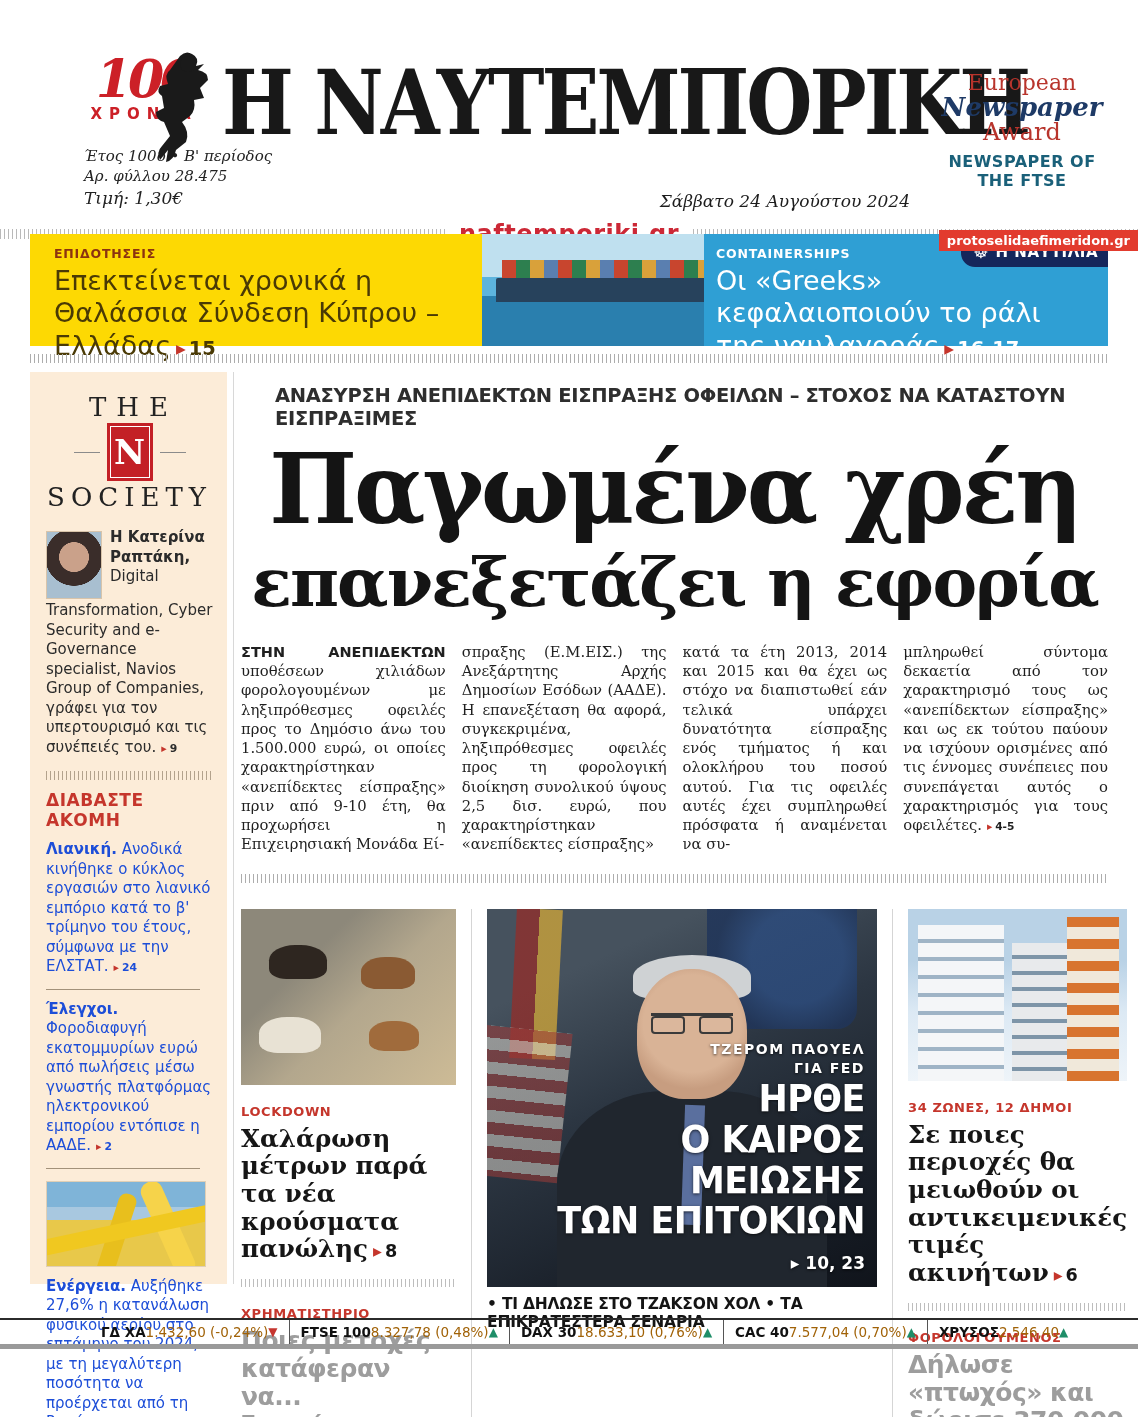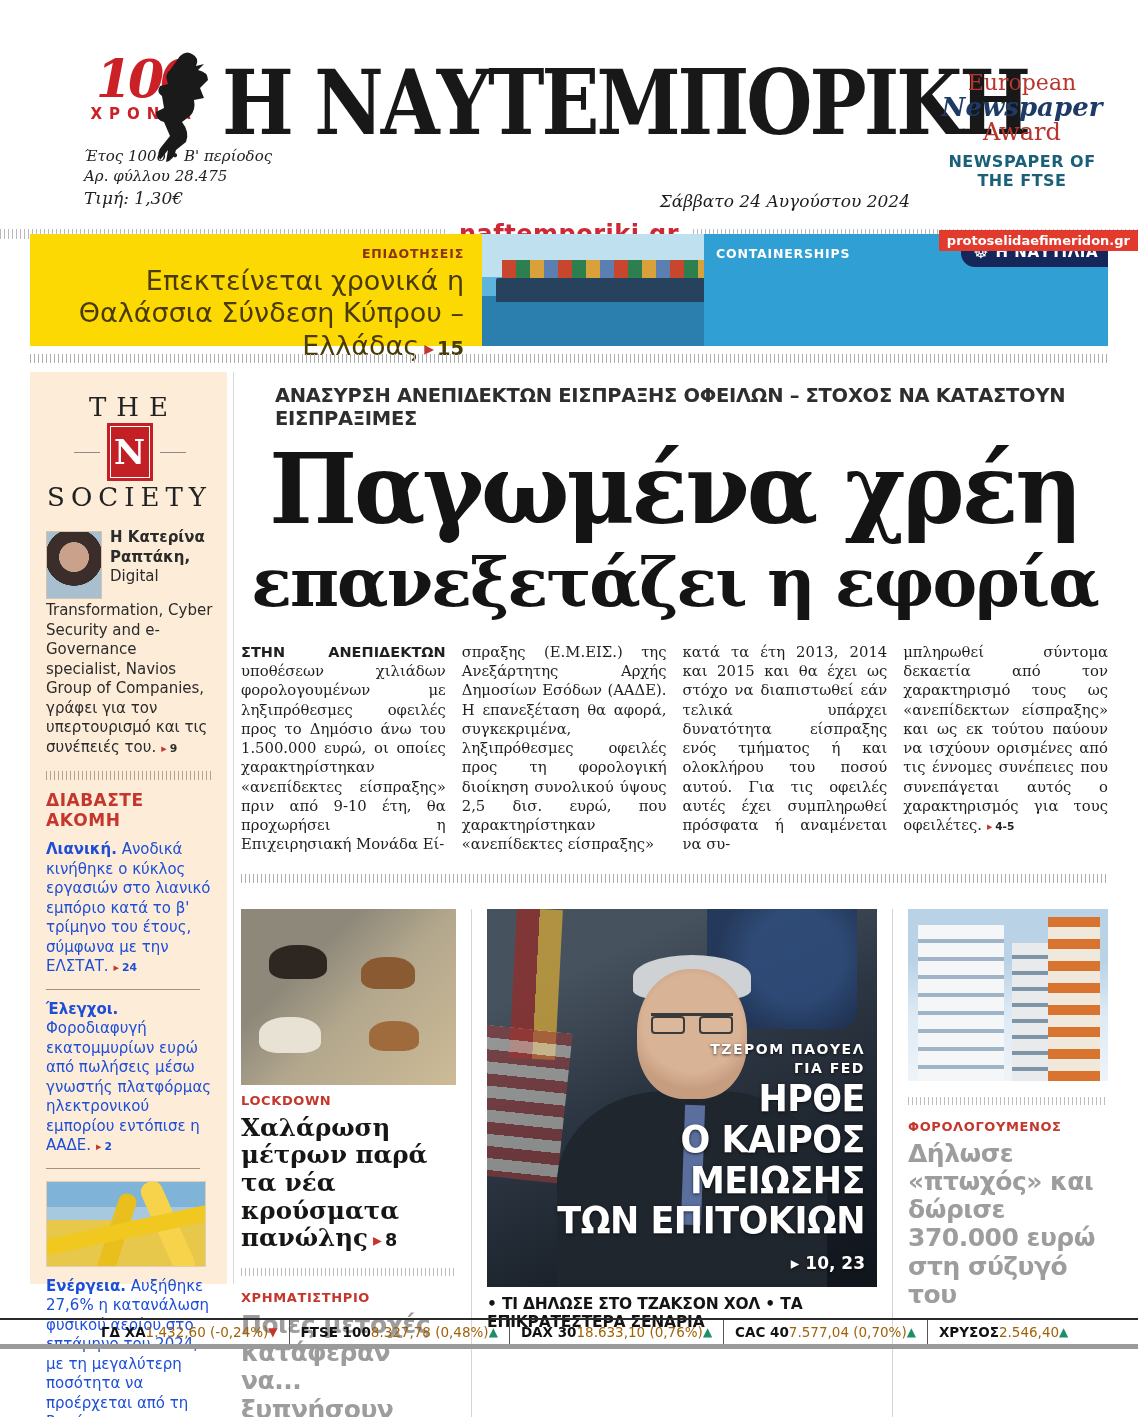--- a/index.html
+++ b/index.html
@@ -21,21 +21,21 @@
   .award .a2 { font:bold italic 26px/0.95 "DejaVu Serif", serif; color:#1e3a66; }
   .award .a3 { font:24px/1.0 "DejaVu Serif", serif; color:#b8342c; }
   .award .a4 { font:bold 16px/1.2 "DejaVu Sans", sans-serif; color:#1a6079; margin-top:8px; letter-spacing:.5px; }
   .dateline { position:absolute; left:230px; top:163px; width:680px; text-align:right; font:italic 17px "DejaVu Serif", serif; color:#1d1d1d; }
   .siteline { position:absolute; left:0; top:192px; width:1138px; display:flex; align-items:center; gap:14px; }
   .siteline .site { font:bold 24px "DejaVu Sans", sans-serif; color:#cc2836; letter-spacing:.5px; }
   .ticks { height:10px; flex:1; background:repeating-linear-gradient(90deg,#b9b9b9 0 1px, transparent 1px 4px); }
 
   
   .promoRow { position:absolute; left:30px; top:234px; width:1078px; height:112px; display:flex; }
-  .promoYellow { width:452px; background:#fdd903; padding:12px 18px 10px 24px;text-align:right; }
+  .promoYellow { width:452px; background:#fdd903; padding:12px 18px 10px 24px; }
   .promoYellow .plabel { font:bold 12.5px "DejaVu Sans", sans-serif; color:#8b3210; letter-spacing:.8px; }
   .promoYellow .ptitle { font:27px/1.2 "DejaVu Sans", sans-serif; color:#4a3a05; margin-top:4px; }
   .promoBlue { flex:1; position:relative; display:flex; background:#2f9fd4; }
   .shipPhoto { width:222px; position:relative; overflow:hidden; background:linear-gradient(#bfe0ef 0 38%, #5db4dd 38% 55%, #2a7fae 55% 100%); }
   .shipHull { position:absolute; left:14px; right:-30px; top:44px; height:24px; background:#27425c; border-radius:2px 2px 0 0; }
   .shipBoxes { position:absolute; left:20px; right:-24px; top:26px; height:18px; background:repeating-linear-gradient(90deg,#c8452e 0 14px,#2d7f4f 14px 28px,#d9a13a 28px 42px,#5a7fb0 42px 56px); }
   .promoBlueText { flex:1; padding:12px 14px 10px 12px; position:relative; }
   .promoBlue .plabel { font:bold 12.5px "DejaVu Sans", sans-serif; color:#ffffff; letter-spacing:.8px; }
   .promoBlue .ptitle { font:27px/1.2 "DejaVu Sans", sans-serif; color:#ffffff; margin-top:4px; }
   .navyBadge { position:absolute; top:3px; right:0; height:30px; background:#15265b; color:#fff; display:flex; align-items:center; gap:7px; padding:0 10px 0 12px; border-radius:14px 0 0 14px; }
@@ -85,21 +85,21 @@
   .bcol1 { width:215px; }
   .bcol2 { width:422px; margin:0 0 0 15px; padding:0 15px; border-left:1px solid #d5d5d5; border-right:1px solid #d5d5d5; }
   .bcol3 { flex:1; padding-left:15px; }
 
   .goatsPhoto { width:215px; height:176px; background:linear-gradient(135deg,#8d887a 0 30%, #b3a78d 55%, #cdbb96); position:relative; overflow:hidden; }
   .goat { position:absolute; border-radius:45% 45% 30% 30%; }
   .g1 { width:58px; height:34px; left:28px; top:36px; background:#2e2620; }
   .g2 { width:54px; height:32px; left:120px; top:48px; background:#8a5a33; }
   .g3 { width:62px; height:36px; left:18px; top:108px; background:#e8e2d4; }
   .g4 { width:50px; height:30px; left:128px; top:112px; background:#a06b3c; }
-  .storyBlock { margin-top:8px; }
+  .storyBlock { margin-top:19px; }
   .serifHead { font:bold 24.5px/1.13 "DejaVu Serif", serif; color:#161616; margin-top:6px; }
   .grayHead { font:bold 25px/1.13 "DejaVu Sans", sans-serif; color:#9d9d9d; margin-top:6px; letter-spacing:-0.5px; }
   .redlabel { font:bold 13px "DejaVu Sans", sans-serif; color:#c5362c; letter-spacing:.6px; }
   .smallTicks { height:8px; background:repeating-linear-gradient(90deg,#bdbdbd 0 1px, transparent 1px 4px); margin:16px 0 14px; }
 
   .powellWrap { position:relative; }
   .powellPhoto { width:390px; height:378px; position:relative; overflow:hidden; background:linear-gradient(155deg,#46525e 0 18%, #2c3642 45%, #171d26 80%, #10141b); }
   .flagL { position:absolute; left:26px; top:0; width:46px; height:150px; background:linear-gradient(90deg,#8f2f2c 0 50%, #caa23a 50%); opacity:.8; transform:rotate(3deg); }
   .flagR { position:absolute; right:20px; top:0; width:150px; height:120px; background:radial-gradient(circle at 60% 40%, #2c4b7c 0 40%, #20355a 70%); opacity:.85; border-radius:0 0 20px 20px; }
   .usStripes { position:absolute; left:-12px; top:120px; width:90px; height:150px; background:repeating-linear-gradient(180deg,#9e3b38 0 12px,#d8d2c8 12px 24px); opacity:.55; transform:rotate(6deg); }
@@ -173,20 +173,21 @@
       <div class="plabel">ΕΠΙΔΟΤΗΣΕΙΣ</div>
       <div class="ptitle"><span>Επεκτείνεται χρονικά η Θαλάσσια Σύνδεση Κύπρου – Ελλάδας</span><span class="pr">15</span></div>
     </div>
     <div class="promoBlue">
       <div class="shipPhoto">
         <div class="shipBoxes"></div>
         <div class="shipHull"></div>
       </div>
       <div class="promoBlueText">
         <div class="plabel">CONTAINERSHIPS</div>
+        <div class="ptitle"><span>Οι «Greeks» κεφαλαιοποιούν το ράλι της ναυλαγοράς</span><span class="pr" style="color:#fff">16-17</span></div>
         <div class="navyBadge">
           <span class="wheel">☸</span>
           <span class="btxt">Η ΝΑΥΤΙΛΙΑ</span>
         </div>
         <div class="watermark">protoselidaefimeridon.gr</div>
       </div>
     </div>
   </div>
 
   <div class="sepTicks"></div>
@@ -294,20 +295,24 @@
           <div class="powellCaption">• ΤΙ ΔΗΛΩΣΕ ΣΤΟ ΤΖΑΚΣΟΝ ΧΟΛ • ΤΑ ΕΠΙΚΡΑΤΕΣΤΕΡΑ ΣΕΝΑΡΙΑ</div>
         </div>
       </div>
 
       <div class="bcol3">
         <div class="bldgPhoto">
           <div class="tower1"></div>
           <div class="tower2"></div>
           <div class="tower3"></div>
         </div>
+        <div class="storyBlock">
+          <div class="redlabel">34 ΖΩΝΕΣ, 12 ΔΗΜΟΙ</div>
+          <div class="serifHead"><span>Σε ποιες περιοχές θα μειωθούν οι αντικειμενικές τιμές ακινήτων</span><span class="pr">6</span></div>
+        </div>
         <div class="smallTicks"></div>
         <div class="storyBlock">
           <div class="redlabel">ΦΟΡΟΛΟΓΟΥΜΕΝΟΣ</div>
           <div class="grayHead"><span>Δήλωσε «πτωχός» και δώρισε 370.000 ευρώ στη σύζυγό του</span></div>
         </div>
       </div>
     </div>
 
   </div>
 

